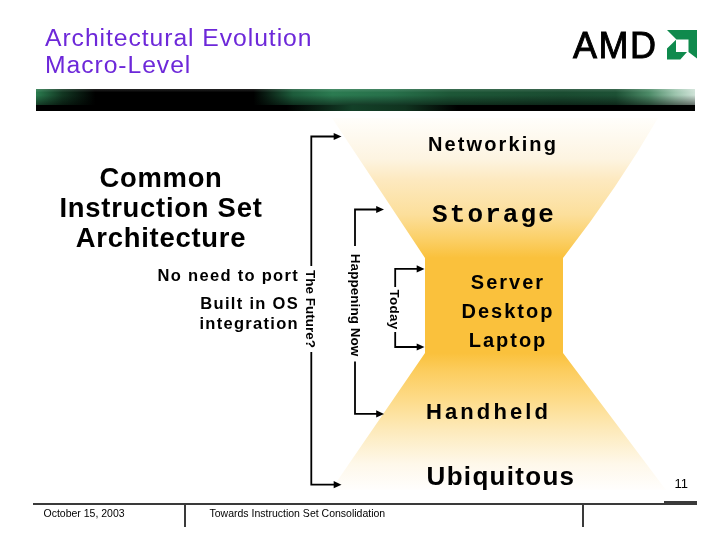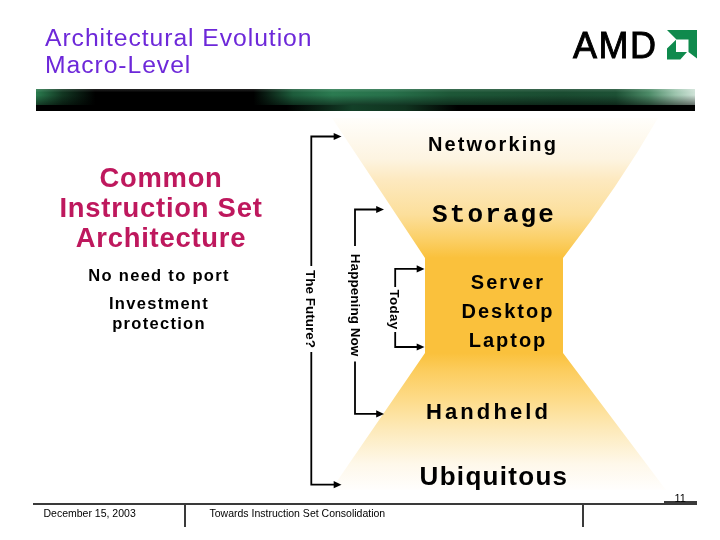--- a/index.html
+++ b/index.html
@@ -16,24 +16,24 @@
 <svg class="abs" style="left:667px;top:30px;" width="30" height="30" viewBox="0 0 30 30">
   <g fill="#0f8a4d">
     <path d="M0,0 H30 V28.5 L21.5,22 V9.5 H9.5 Z"></path>
     <path d="M0,18.5 L9,9.7 9,22 20,22 13.3,29.5 0,29.5 Z"></path>
   </g>
 </svg>
 
 <div class="abs" style="left:36px;top:88.5px;width:659px;height:16px;background:linear-gradient(180deg,rgba(255,255,255,0.14) 0%,rgba(255,255,255,0.0) 22%,rgba(0,0,0,0.0) 38%,rgba(0,0,0,0.5) 100%),linear-gradient(90deg,#2a7b4e 0%,#123722 4%,#000 9%,#000 33%,#1d5c3b 39%,#2b7b51 45%,#27704a 54%,#1d5737 63%,#1a4c31 80%,#1d5135 88%,#4c8a67 93%,#9cc4ad 97%,#cfe2d7 100%);"></div>
 <div class="abs" style="left:36px;top:104.5px;width:659px;height:6px;background:linear-gradient(90deg,#000 0%,#000 38%,#134028 48%,#10331f 56%,#000 64%,#000 100%);"></div>
 
-<div class="abs" style="left:21px;top:162.8px;width:280px;text-align:center;font-size:27.4px;line-height:30px;font-weight:bold;color:#be185d;letter-spacing:0.75px;">Common<br>Instruction Set<br>Architecture</div>
-<div id="bullets" class="abs" style="left:19px;top:265.3px;width:280px;text-align:center;font-size:16.5px;line-height:20px;font-weight:bold;color:#000;letter-spacing:1.3px;">
+<div class="abs" style="left:21px;top:162.8px;width:280px;text-align:center;font-size:27.4px;line-height:30px;font-weight:bold;color:#000000;letter-spacing:0.75px;">Common<br>Instruction Set<br>Architecture</div>
+<div id="bullets" class="abs" style="left:19px;top:265.3px;width:280px;text-align:right;font-size:16.5px;line-height:20px;font-weight:bold;color:#000;letter-spacing:1.3px;">
   <p style="margin:0 0 8.2px 0;">No need to port</p>
-  <p style="margin:0 0 8.2px 0;">Investment<br>protection</p>
+  <p style="margin:0 0 8.2px 0;">Built in OS<br>integration</p>
 </div>
 
 <svg class="abs" style="left:0;top:0;" width="720" height="540" viewBox="0 0 720 540">
   <defs>
     <linearGradient id="gold" x1="0" y1="118" x2="0" y2="490" gradientUnits="userSpaceOnUse">
       <stop offset="0" stop-color="#fffefb"></stop>
       <stop offset="0.11" stop-color="#fdf4e1"></stop>
       <stop offset="0.167" stop-color="#fde9bf"></stop>
       <stop offset="0.26" stop-color="#fcdf9b"></stop>
       <stop offset="0.328" stop-color="#fbcf65"></stop>
@@ -47,21 +47,21 @@
     </linearGradient>
   </defs>
   <path d="M332,118 L658,118 Q617.5,188 563,258 L563,353 L666,490 L331,490 L425,353 L425,258 Z" fill="url(#gold)"></path>
 </svg>
 
 <div class="abs" style="left:332px;top:0;width:320px;text-align:center;font-weight:bold;color:#000;">
   <div class="abs lbl" style="left:1px;top:130px;width:320px;font-size:20px;line-height:29px;letter-spacing:2.1px;">Networking</div>
   <div class="abs lbl" style="left:2px;top:201px;width:320px;font-size:26px;line-height:29px;letter-spacing:2.1px;font-family:Liberation Mono, monospace;">Storage</div>
   <div class="abs lbl" style="left:16px;top:267.5px;width:320px;font-size:20px;line-height:29px;letter-spacing:2.0px;">Server<br>Desktop<br>Laptop</div>
   <div class="abs lbl" style="left:-3.5px;top:397px;width:320px;font-size:22px;line-height:29px;letter-spacing:3.1px;">Handheld</div>
-  <div class="abs lbl" style="left:2px;top:461.5px;width:320px;font-size:26px;line-height:29px;letter-spacing:1.3px;">Ubiquitous</div>
+  <div class="abs lbl" style="left:9px;top:461.5px;width:320px;font-size:26px;line-height:29px;letter-spacing:1.3px;">Ubiquitous</div>
 </div>
 
 <svg class="abs" style="left:0;top:0;" width="720" height="540" viewBox="0 0 720 540">
   <g stroke="#000" stroke-width="1.8" fill="none">
 
     <polyline points="334.5,136.5 311.3,136.5 311.3,266"></polyline>
     <polyline points="311.3,352 311.3,484.7 334.5,484.7"></polyline>
 
     <polyline points="377,209.5 355,209.5 355,246"></polyline>
     <polyline points="355,361.4 355,413.9 377,413.9"></polyline>
@@ -81,15 +81,15 @@
     <text x="310.7" y="309" transform="rotate(90,310.7,309)" text-anchor="middle" dominant-baseline="central" letter-spacing="0">The Future?</text>
     <text x="355" y="305.1" transform="rotate(90,355,305.1)" text-anchor="middle" dominant-baseline="central" letter-spacing="0.05">Happening Now</text>
     <text x="394" y="309.5" transform="rotate(90,394,309.5)" text-anchor="middle" dominant-baseline="central" letter-spacing="0.2">Today</text>
   </g>
 </svg>
 
 <div class="abs" style="left:33px;top:503.2px;width:664px;height:1.4px;background:#3a3a3a;"></div>
 <div class="abs" style="left:664px;top:501.4px;width:33px;height:1.4px;background:#3a3a3a;"></div>
 <div class="abs" style="left:184px;top:503.2px;width:1.5px;height:23.5px;background:#3a3a3a;"></div>
 <div class="abs" style="left:582px;top:503.2px;width:1.5px;height:23.5px;background:#3a3a3a;"></div>
-<div class="abs" style="left:43.5px;top:506.6px;font-size:10.5px;line-height:12px;color:#000;">December 15, 2003</div>
+<div class="abs" style="left:43.5px;top:506.6px;font-size:10.5px;line-height:12px;color:#000;">October 15, 2003</div>
 <div class="abs" style="left:209.5px;top:506.6px;font-size:10.5px;line-height:12px;color:#000;">Towards Instruction Set Consolidation</div>
-<div class="abs" style="left:674.5px;top:492px;font-size:11px;line-height:12px;color:#000;">11</div>
+<div class="abs" style="left:674.5px;top:478px;font-size:13px;line-height:12px;color:#000;">11</div>
 
 </body></html>

